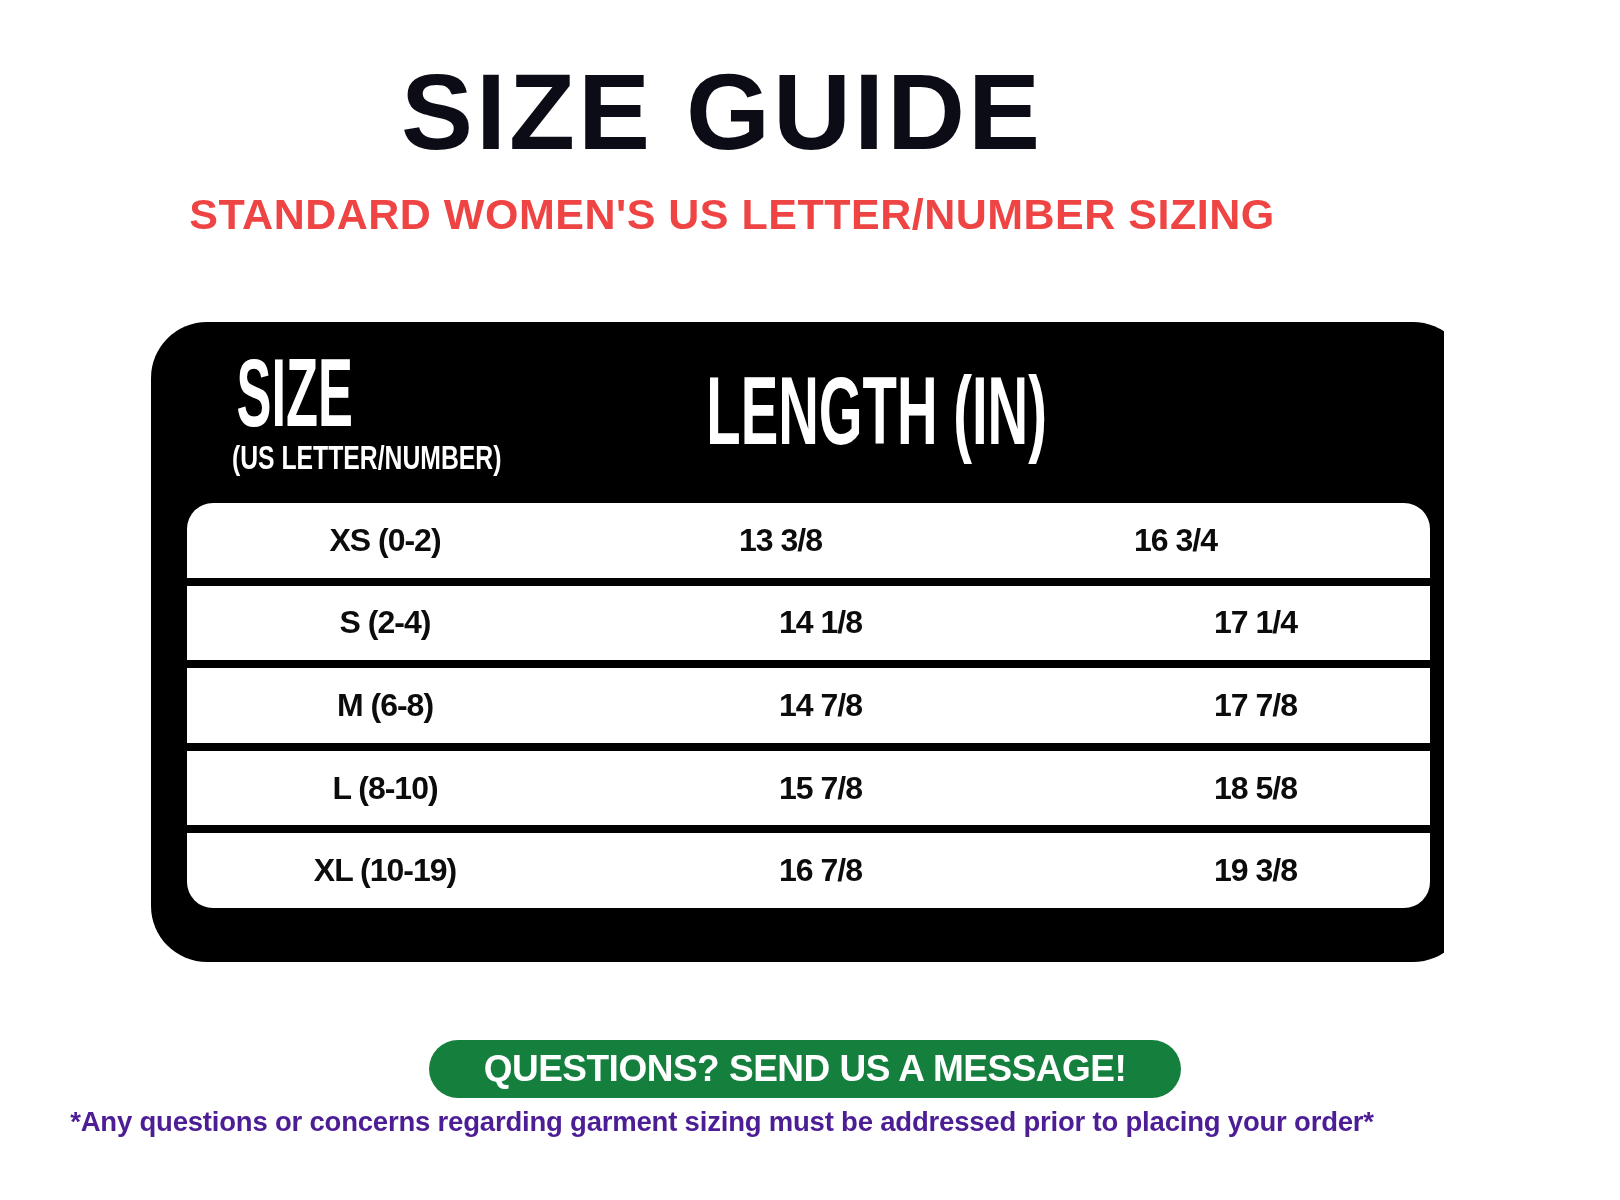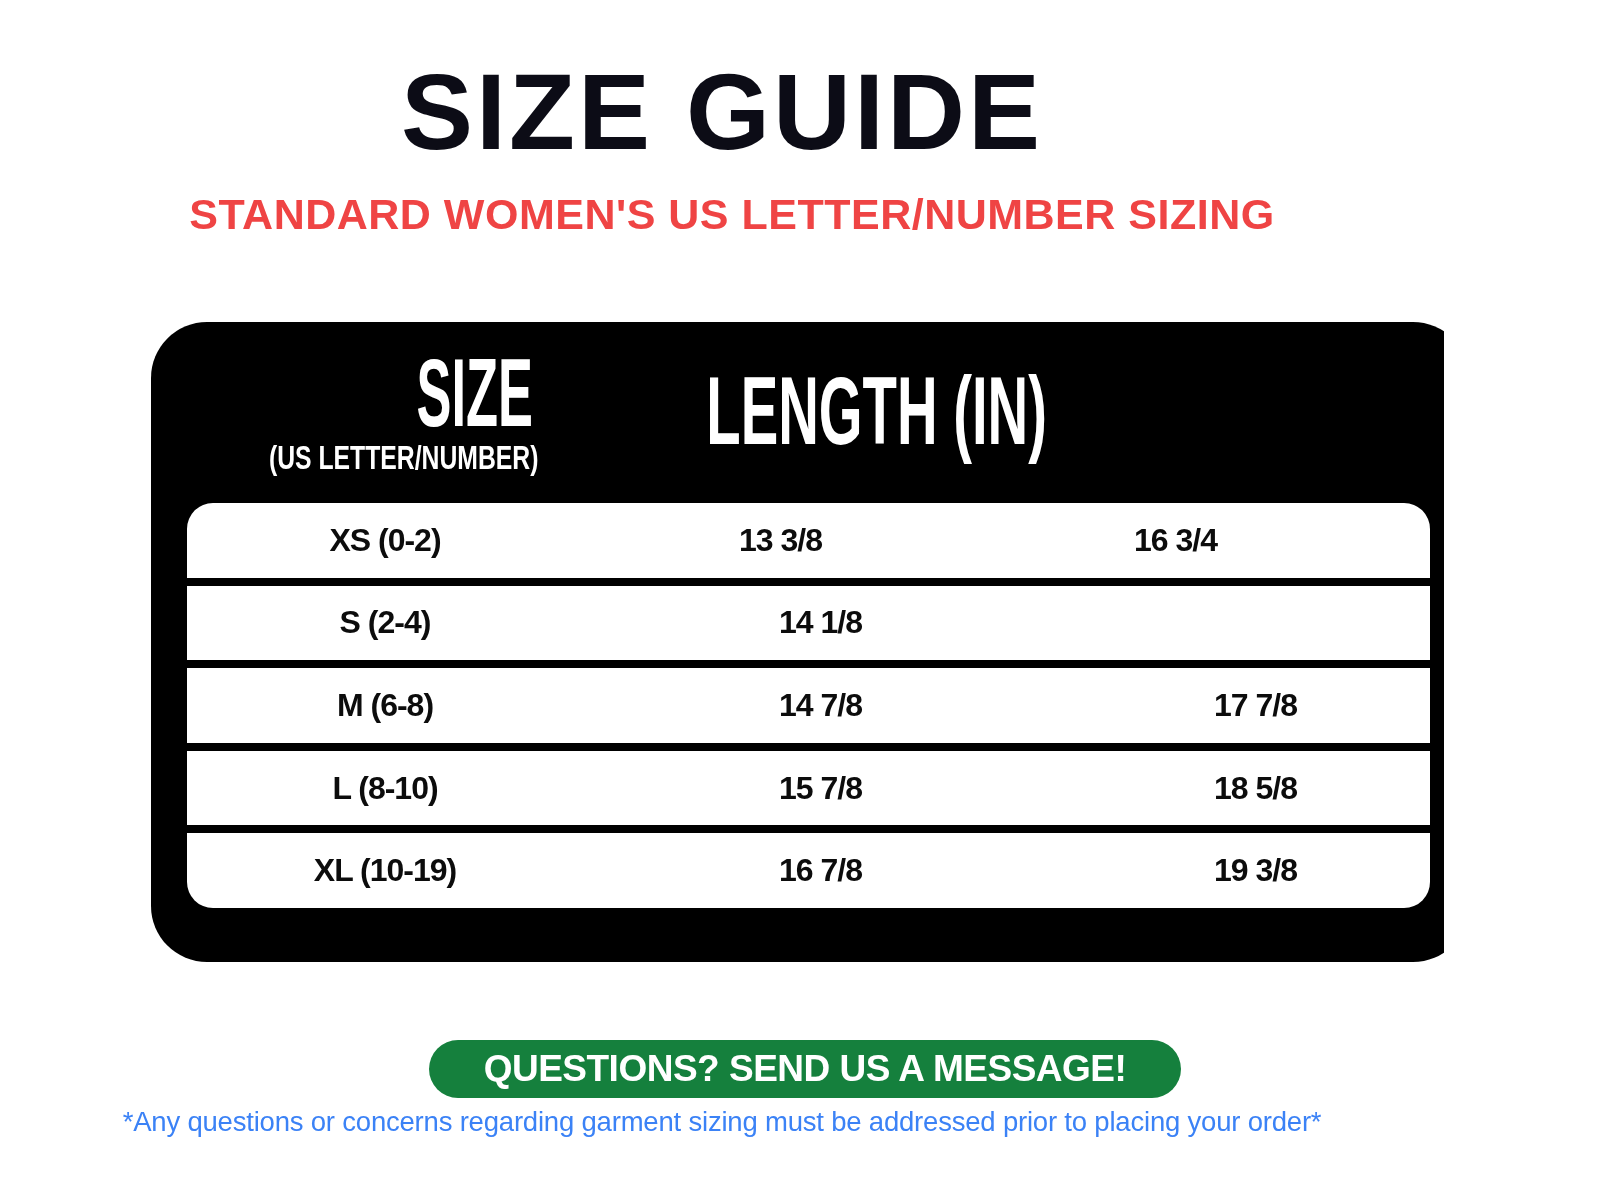--- a/index.html
+++ b/index.html
@@ -59,21 +59,21 @@
     width: 1186px;
     height: 178px;
     display: grid;
     grid-template-columns: 396px 395px 395px;
     align-items: center;
   }
   .hdr-cell { text-align: center; color: #ffffff; }
   .hdr-stack {
     display: flex;
     flex-direction: column;
-    align-items: flex-end;
+    align-items: flex-start;
     justify-content: center;
   }
   .hdr-big {
     display: inline-block;
     font-size: 97px;
     line-height: 0.92;
     font-weight: bold;
     white-space: nowrap;
   }
   .sx-54 { transform: scaleX(0.54); transform-origin: center; }
@@ -138,23 +138,23 @@
     border: none;
   }
 
   .disclaimer {
     position: absolute;
     top: 1106px;
     left: 0;
     width: 100%;
     text-align: center;
     font-size: 27.5px;
-    font-weight: normal;
+    font-weight: bold;
     letter-spacing: -0.2px;
-    color: #3b82f6;
+    color: #4c1d95;
   }
 </style>
 </head>
 <body>
 
 <div class="canvas">
 
   <div class="page-title">SIZE GUIDE</div>
 
   <div class="page-subtitle">STANDARD WOMEN'S US LETTER/NUMBER SIZING</div>
@@ -175,20 +175,21 @@
 
       <div class="t-row">
         <div class="t-cell">XS (0-2)</div>
         <div class="t-cell">13 3/8</div>
         <div class="t-cell">16 3/4</div>
       </div>
 
       <div class="t-row">
         <div class="t-cell">S (2-4)</div>
         <div class="t-cell">14 1/8</div>
+        <div class="t-cell">17 1/4</div>
       </div>
 
       <div class="t-row">
         <div class="t-cell">M (6-8)</div>
         <div class="t-cell">14 7/8</div>
         <div class="t-cell">17 7/8</div>
       </div>
 
       <div class="t-row">
         <div class="t-cell">L (8-10)</div>

